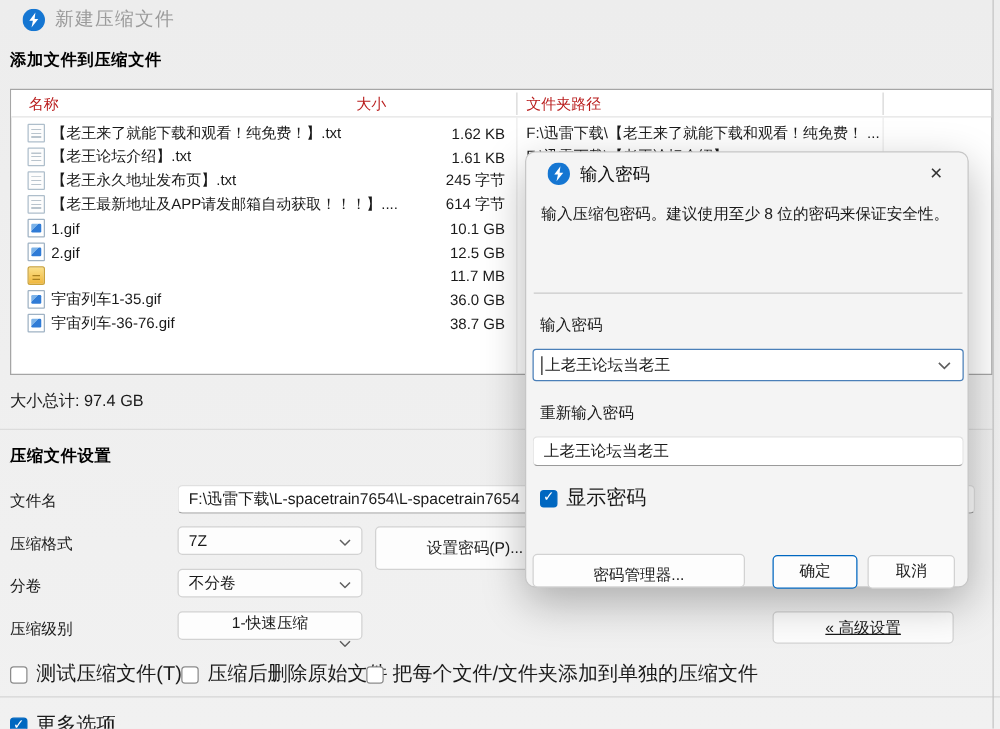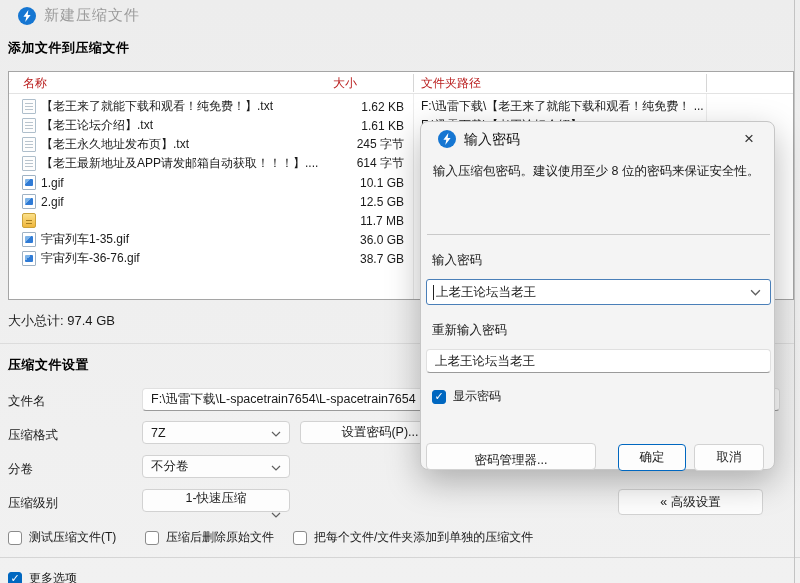--- a/index.html
+++ b/index.html
@@ -49,21 +49,21 @@
   .flabel { position:absolute; left:8px; font-size:12.5px; white-space:nowrap; }
   .tinput { position:absolute; background:#fff; border:1px solid #e0e0e0; border-bottom:1px solid #9a9a9a;
             border-radius:4px; display:flex; align-items:center; padding:0 8px; font-size:12.5px; white-space:nowrap; overflow:hidden; }
   .select { position:absolute; background:#fdfdfd; border:1px solid #d2d2d2; border-radius:4px;
             display:flex; align-items:center; padding:0 8px; font-size:12.5px; cursor:default; }
   .select .chev, .combo .chev { margin-left:auto; flex:none; }
   .btn { position:absolute; background:#fdfdfd; border:1px solid #d2d2d2; border-radius:4px;
          display:flex; align-items:center; justify-content:center; font-size:12.5px; white-space:nowrap; cursor:default; }
 
   
-  .cbrow { position:absolute; display:flex; align-items:center; gap:7px; font-size:12px; white-space:nowrap; }
+  .cbrow { position:absolute; display:flex; align-items:center; gap:7px; font-size:16px; white-space:nowrap; }
   .cbox { width:14px; height:14px; border:1px solid #8b8b8b; border-radius:3px; background:#fff;
           display:flex; align-items:center; justify-content:center; flex:none; }
   .cbox.checked { background:#0067c0; border-color:#0067c0; }
   .cbox.checked::after { content:"✓"; color:#fff; font-size:11px; line-height:1; }
 
   
   .dialog { position:absolute; left:420px; top:121px; width:355px; height:349px;
             background:#f4f4f4; border:1px solid #c6c6c6; border-radius:8px;
             box-shadow:0 12px 34px rgba(0,0,0,.28); z-index:10; }
   .dlg-title { position:absolute; left:43px; top:9px; font-size:14px; color:#111; }
@@ -96,21 +96,21 @@
   </span>
   <div class="titlebar-title">新建压缩文件</div>
 
   <div class="section-title" style="left:8px; top:39px;">添加文件到压缩文件</div>
 
   <div class="ftable">
     <div class="vline" style="left:404px;"></div>
     <div class="vline" style="left:697px;"></div>
     <div class="fheader">
       <div class="hcell" style="left:14px;">名称</div>
-      <div class="hcell" style="right:388px; width:120px; text-align:center;">大小</div>
+      <div class="hcell" style="right:388px; width:120px; text-align:left;">大小</div>
       <div class="hcell" style="left:412px;">文件夹路径</div>
       <div class="hsep" style="left:404px;"></div>
       <div class="hsep" style="left:697px;"></div>
     </div>
     <div class="frows">
         <div class="frow" style="top: 0px;">
     <span class="ficon txt"></span>
     <span class="fname">【老王来了就能下载和观看！纯免费！】.txt</span>
     <span class="fsize">1.62 KB</span>
     <span class="fpath">F:\迅雷下载\【老王来了就能下载和观看！纯免费！ ...</span>
@@ -176,41 +176,41 @@
     <span>F:\迅雷下载\L-spacetrain7654\L-spacetrain7654</span>
   </div>
 
   <div class="flabel" style="top:427px;">压缩格式</div>
   <div class="select" style="left:142px; top:421px; width:148px; height:23px;">
     <span>7Z</span>
     <span class="chev"><svg width="10" height="6" viewBox="0 0 10 6">
           <polyline points="1,1 5,5 9,1" fill="none" stroke="#5f5f5f" stroke-width="1.2"></polyline>
         </svg></span>
   </div>
-  <div class="btn" style="left:300px; top:421px; width:160px; height:23px;">
+  <div class="btn" style="left:300px; top:421px; width:160px; height:35px;">
     <span>设置密码(P)...</span>
   </div>
 
   <div class="flabel" style="top:461px;">分卷</div>
   <div class="select" style="left:142px; top:455px; width:148px; height:23px;">
     <span>不分卷</span>
     <span class="chev"><svg width="10" height="6" viewBox="0 0 10 6">
           <polyline points="1,1 5,5 9,1" fill="none" stroke="#5f5f5f" stroke-width="1.2"></polyline>
         </svg></span>
   </div>
 
   <div class="flabel" style="top:495px;">压缩级别</div>
   <div class="select" style="left:142px; top:489px; width:148px; height:23px;flex-direction:column;">
     <span>1-快速压缩</span>
     <span class="chev"><svg width="10" height="6" viewBox="0 0 10 6">
           <polyline points="1,1 5,5 9,1" fill="none" stroke="#5f5f5f" stroke-width="1.2"></polyline>
         </svg></span>
   </div>
 
-  <div class="btn" style="left:618px; top:489px; width:145px; height:26px;">
+  <div class="btn" style="left:618px; top:489px; width:145px; height:26px;text-decoration:underline;">
     <span>« 高级设置</span>
   </div>
 
   <div class="cbrow" style="left:8px; top:529px;">
     <span class="cbox"></span>
     <span>测试压缩文件(T)</span>
   </div>
   <div class="cbrow" style="left:145px; top:529px;">
     <span class="cbox"></span>
     <span>压缩后删除原始文件</span>

